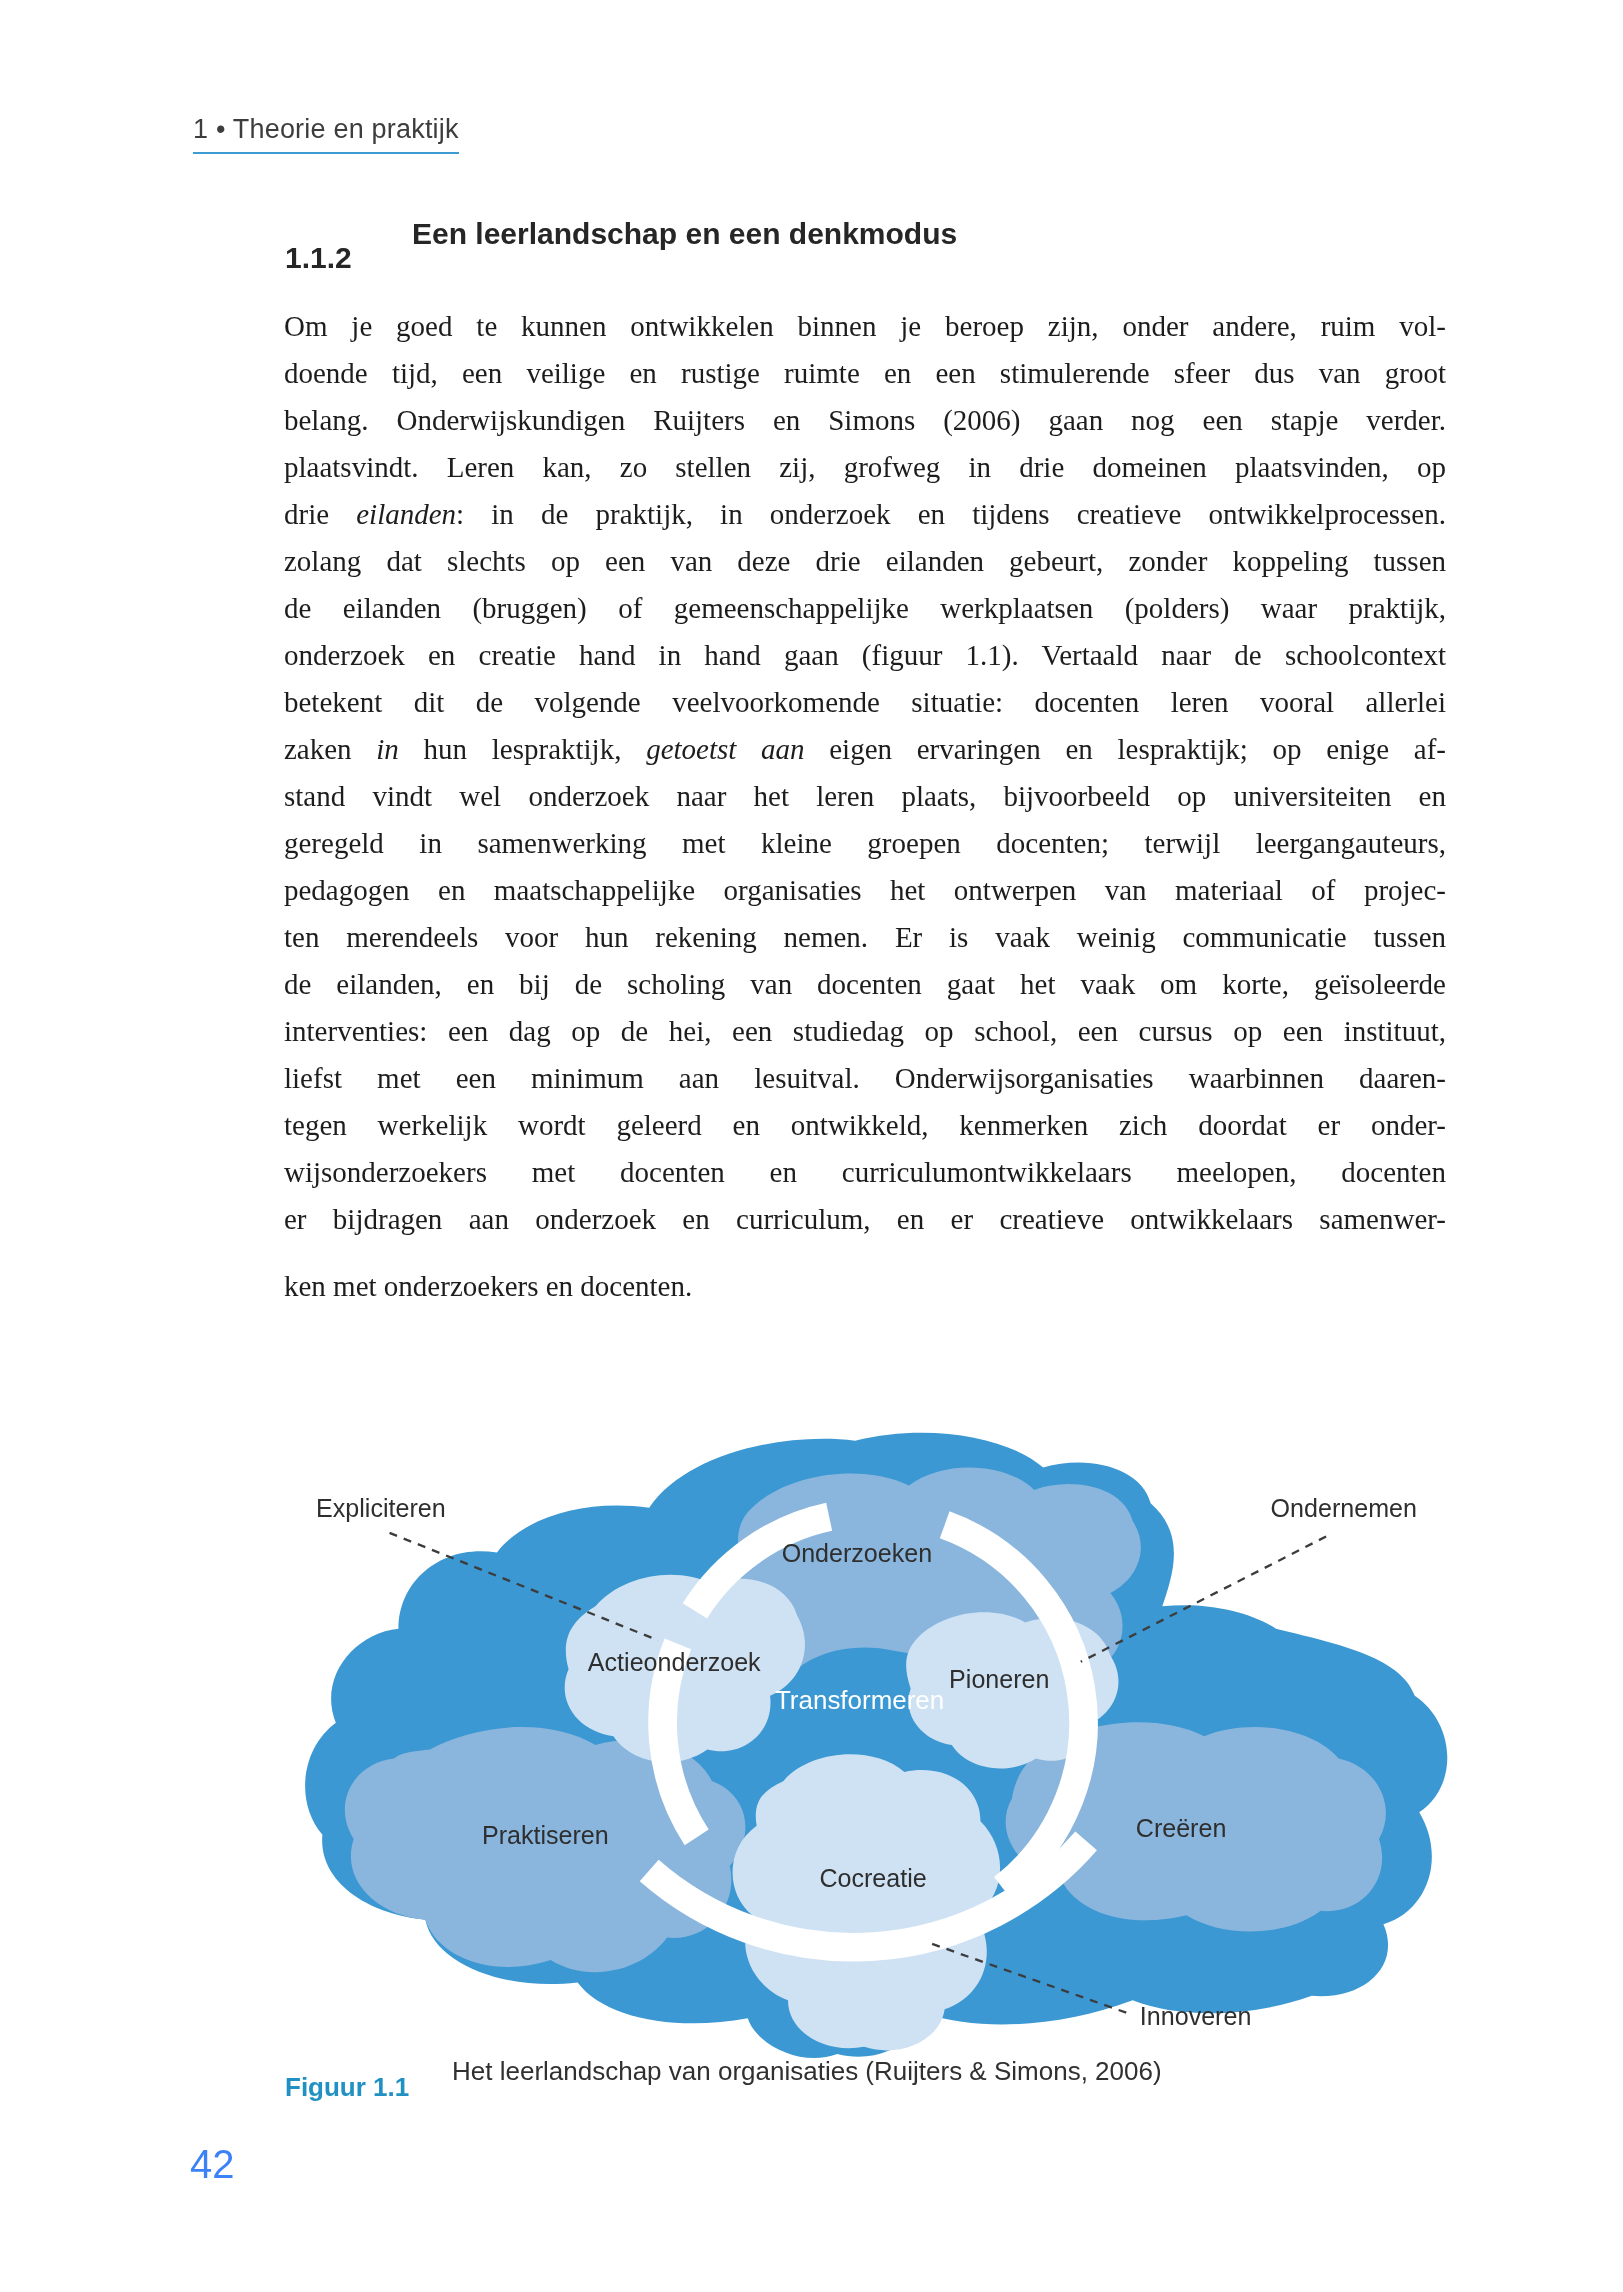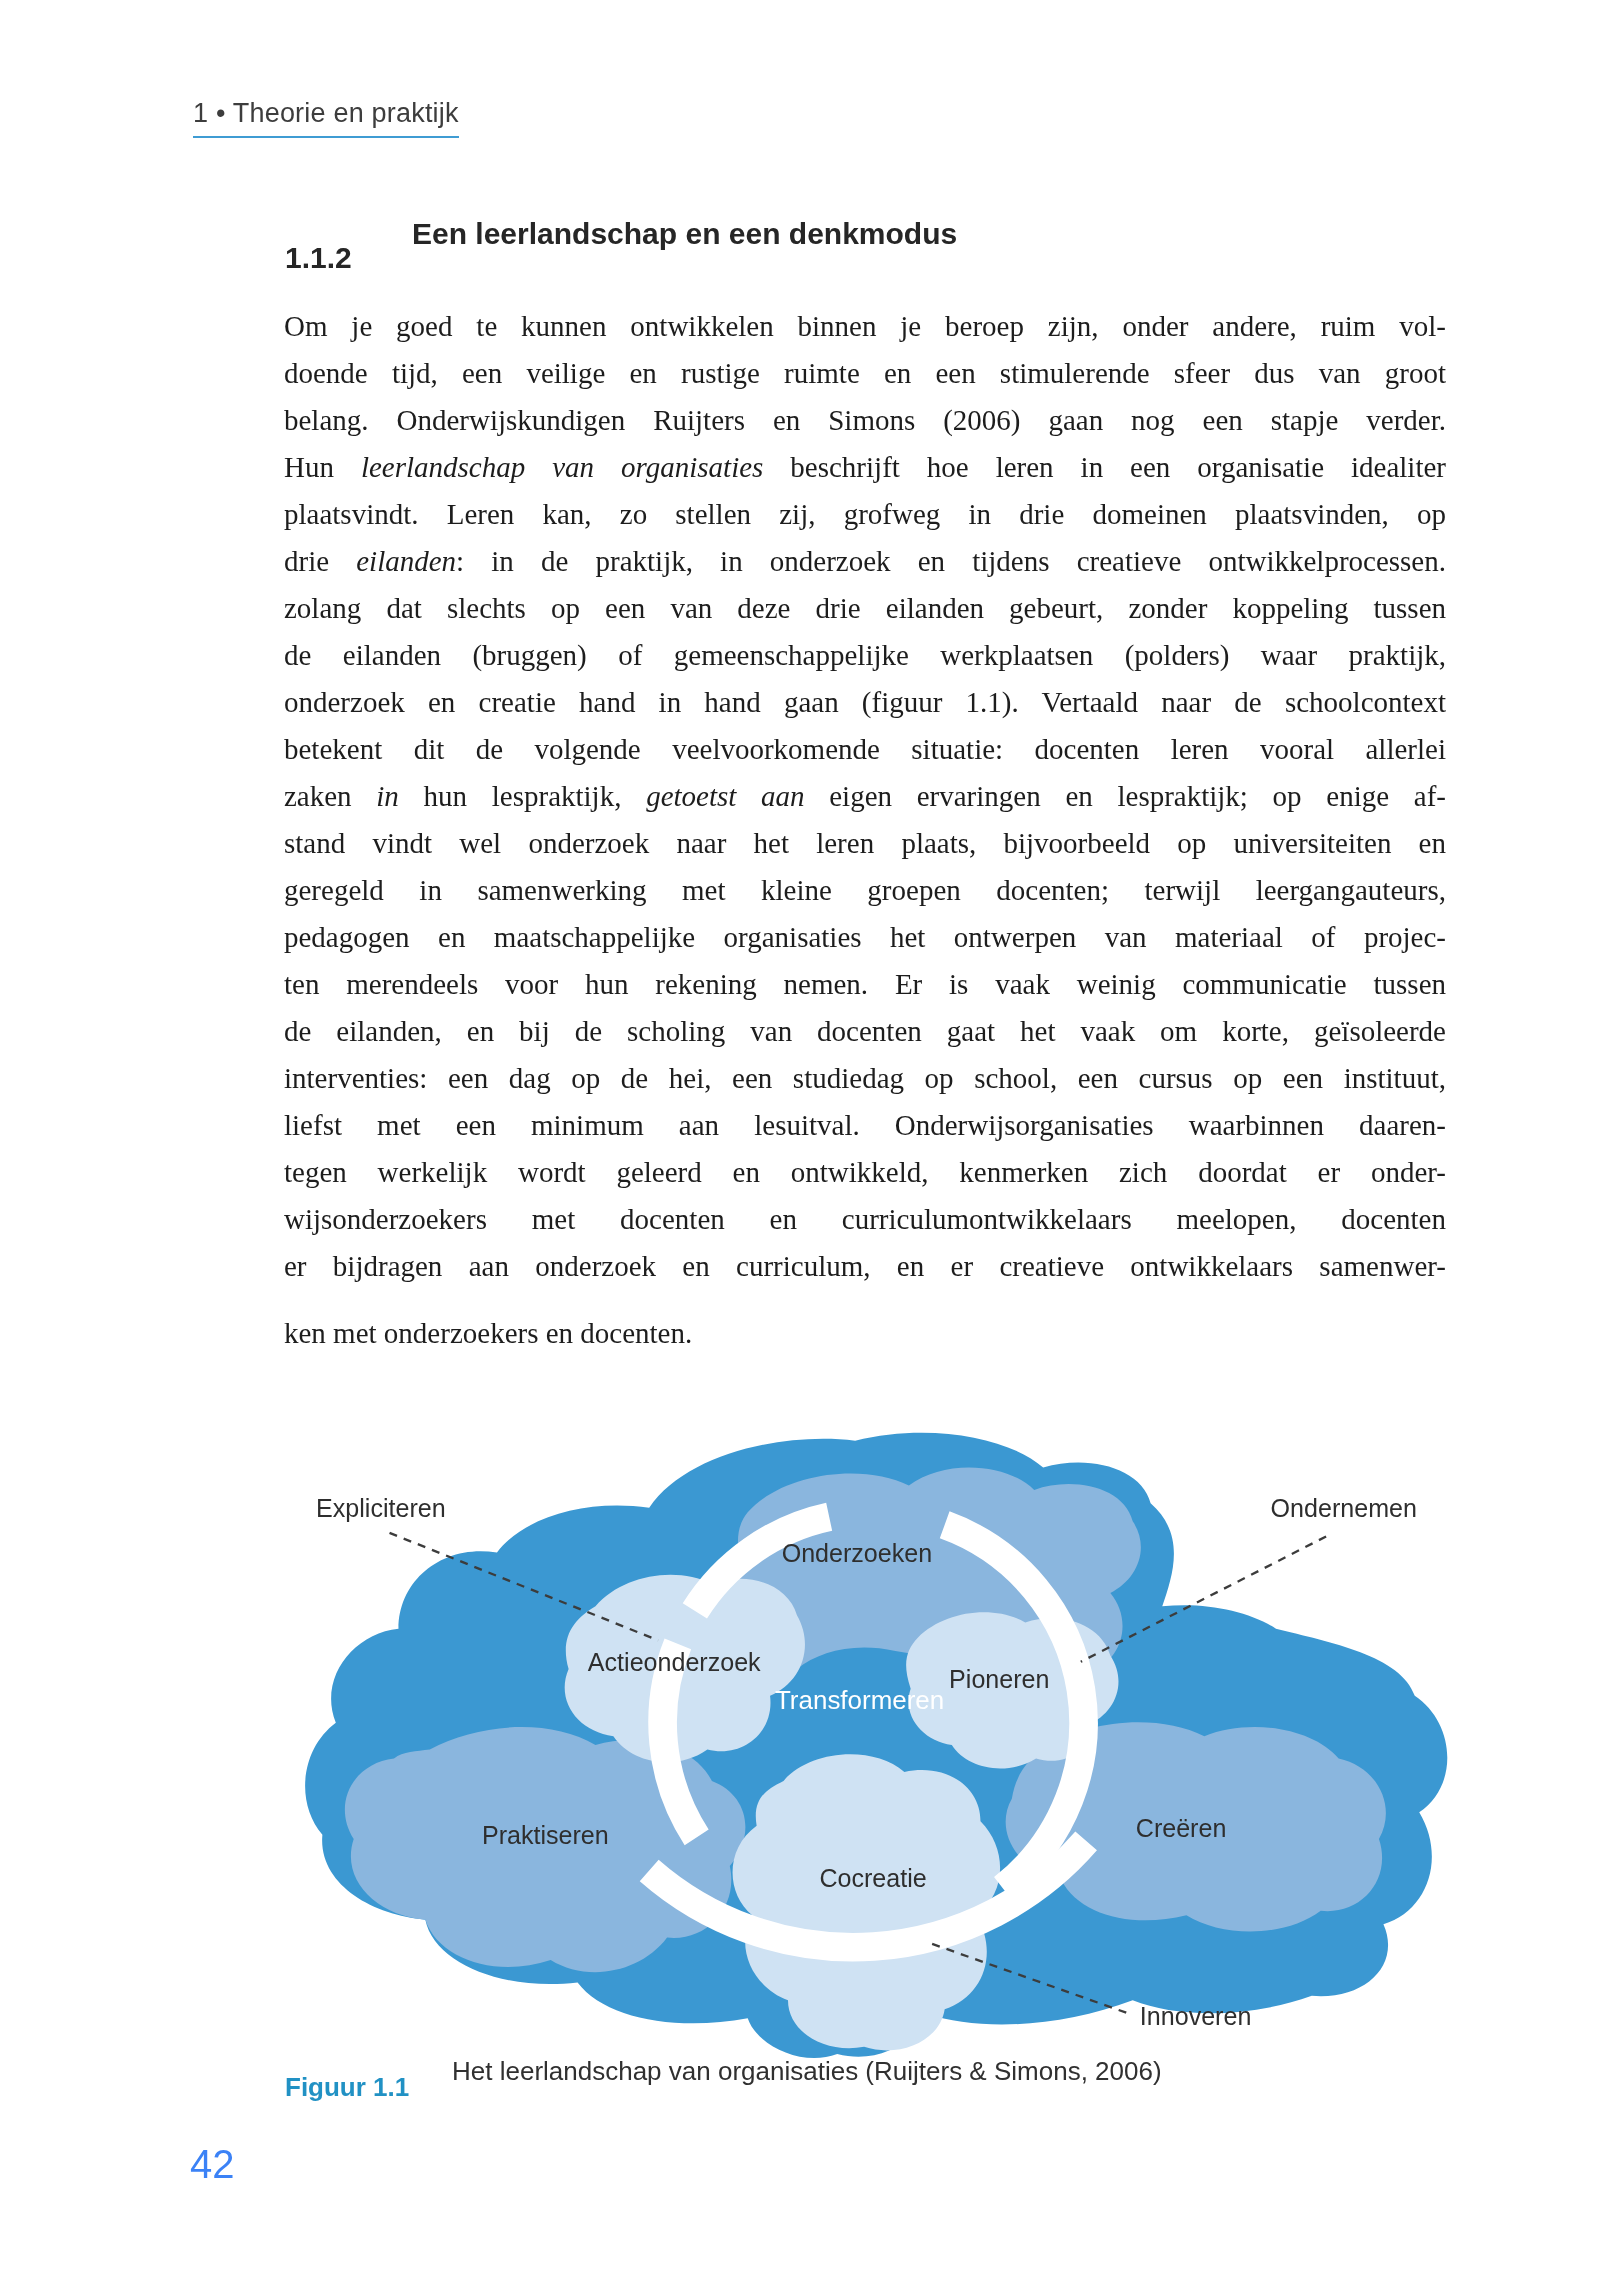--- a/index.html
+++ b/index.html
@@ -18,21 +18,21 @@
     position:relative;
     width:1624px;
     height:2293px;
     background:#ffffff;
     overflow:hidden;
     font-family:"Liberation Sans", sans-serif;
     color:var(--color-text);
   }
   .running-header{
     position:absolute;
-    left:193px; top:98px;
+    left:193px; top:114px;
     font-size:27px;
     color:#3d3d3d;
     padding-bottom:7.2px;
     border-bottom:2.7px solid var(--color-header_underline);
     letter-spacing:0.2px;
   }
   .section-heading{
     position:absolute;
     left:285px; top:217px;
     width:1164px;
@@ -115,21 +115,20 @@
 
   <div class="section-heading">
     <span class="sec-num">1.1.2</span>
     <span class="sec-title">Een leerlandschap en een denkmodus</span>
   </div>
 
   <div class="body-paragraph">
       <div class="body-line"><span>Om je goed te kunnen ontwikkelen binnen je beroep zijn, onder andere, ruim vol-</span></div>
       <div class="body-line"><span>doende tijd, een veilige en rustige ruimte en een stimulerende sfeer dus van groot</span></div>
       <div class="body-line"><span>belang. Onderwijskundigen Ruijters en Simons (2006) gaan nog een stapje verder.</span></div>
-      <div class="body-line"><span>Hun </span><span class="it">leerlandschap van organisaties</span><span> beschrijft hoe leren in een organisatie idealiter</span></div>
       <div class="body-line"><span>plaatsvindt. Leren kan, zo stellen zij, grofweg in drie domeinen plaatsvinden, op</span></div>
       <div class="body-line"><span>drie </span><span class="it">eilanden</span><span>: in de praktijk, in onderzoek en tijdens creatieve ontwikkelprocessen.</span></div>
       <div class="body-line"><span>zolang dat slechts op een van deze drie eilanden gebeurt, zonder koppeling tussen</span></div>
       <div class="body-line"><span>de eilanden (bruggen) of gemeenschappelijke werkplaatsen (polders) waar praktijk,</span></div>
       <div class="body-line"><span>onderzoek en creatie hand in hand gaan (figuur 1.1). Vertaald naar de schoolcontext</span></div>
       <div class="body-line"><span>betekent dit de volgende veelvoorkomende situatie: docenten leren vooral allerlei</span></div>
       <div class="body-line"><span>zaken </span><span class="it">in</span><span> hun lespraktijk, </span><span class="it">getoetst aan</span><span> eigen ervaringen en lespraktijk; op enige af-</span></div>
       <div class="body-line"><span>stand vindt wel onderzoek naar het leren plaats, bijvoorbeeld op universiteiten en</span></div>
       <div class="body-line"><span>geregeld in samenwerking met kleine groepen docenten; terwijl leergangauteurs,</span></div>
       <div class="body-line"><span>pedagogen en maatschappelijke organisaties het ontwerpen van materiaal of projec-</span></div>

